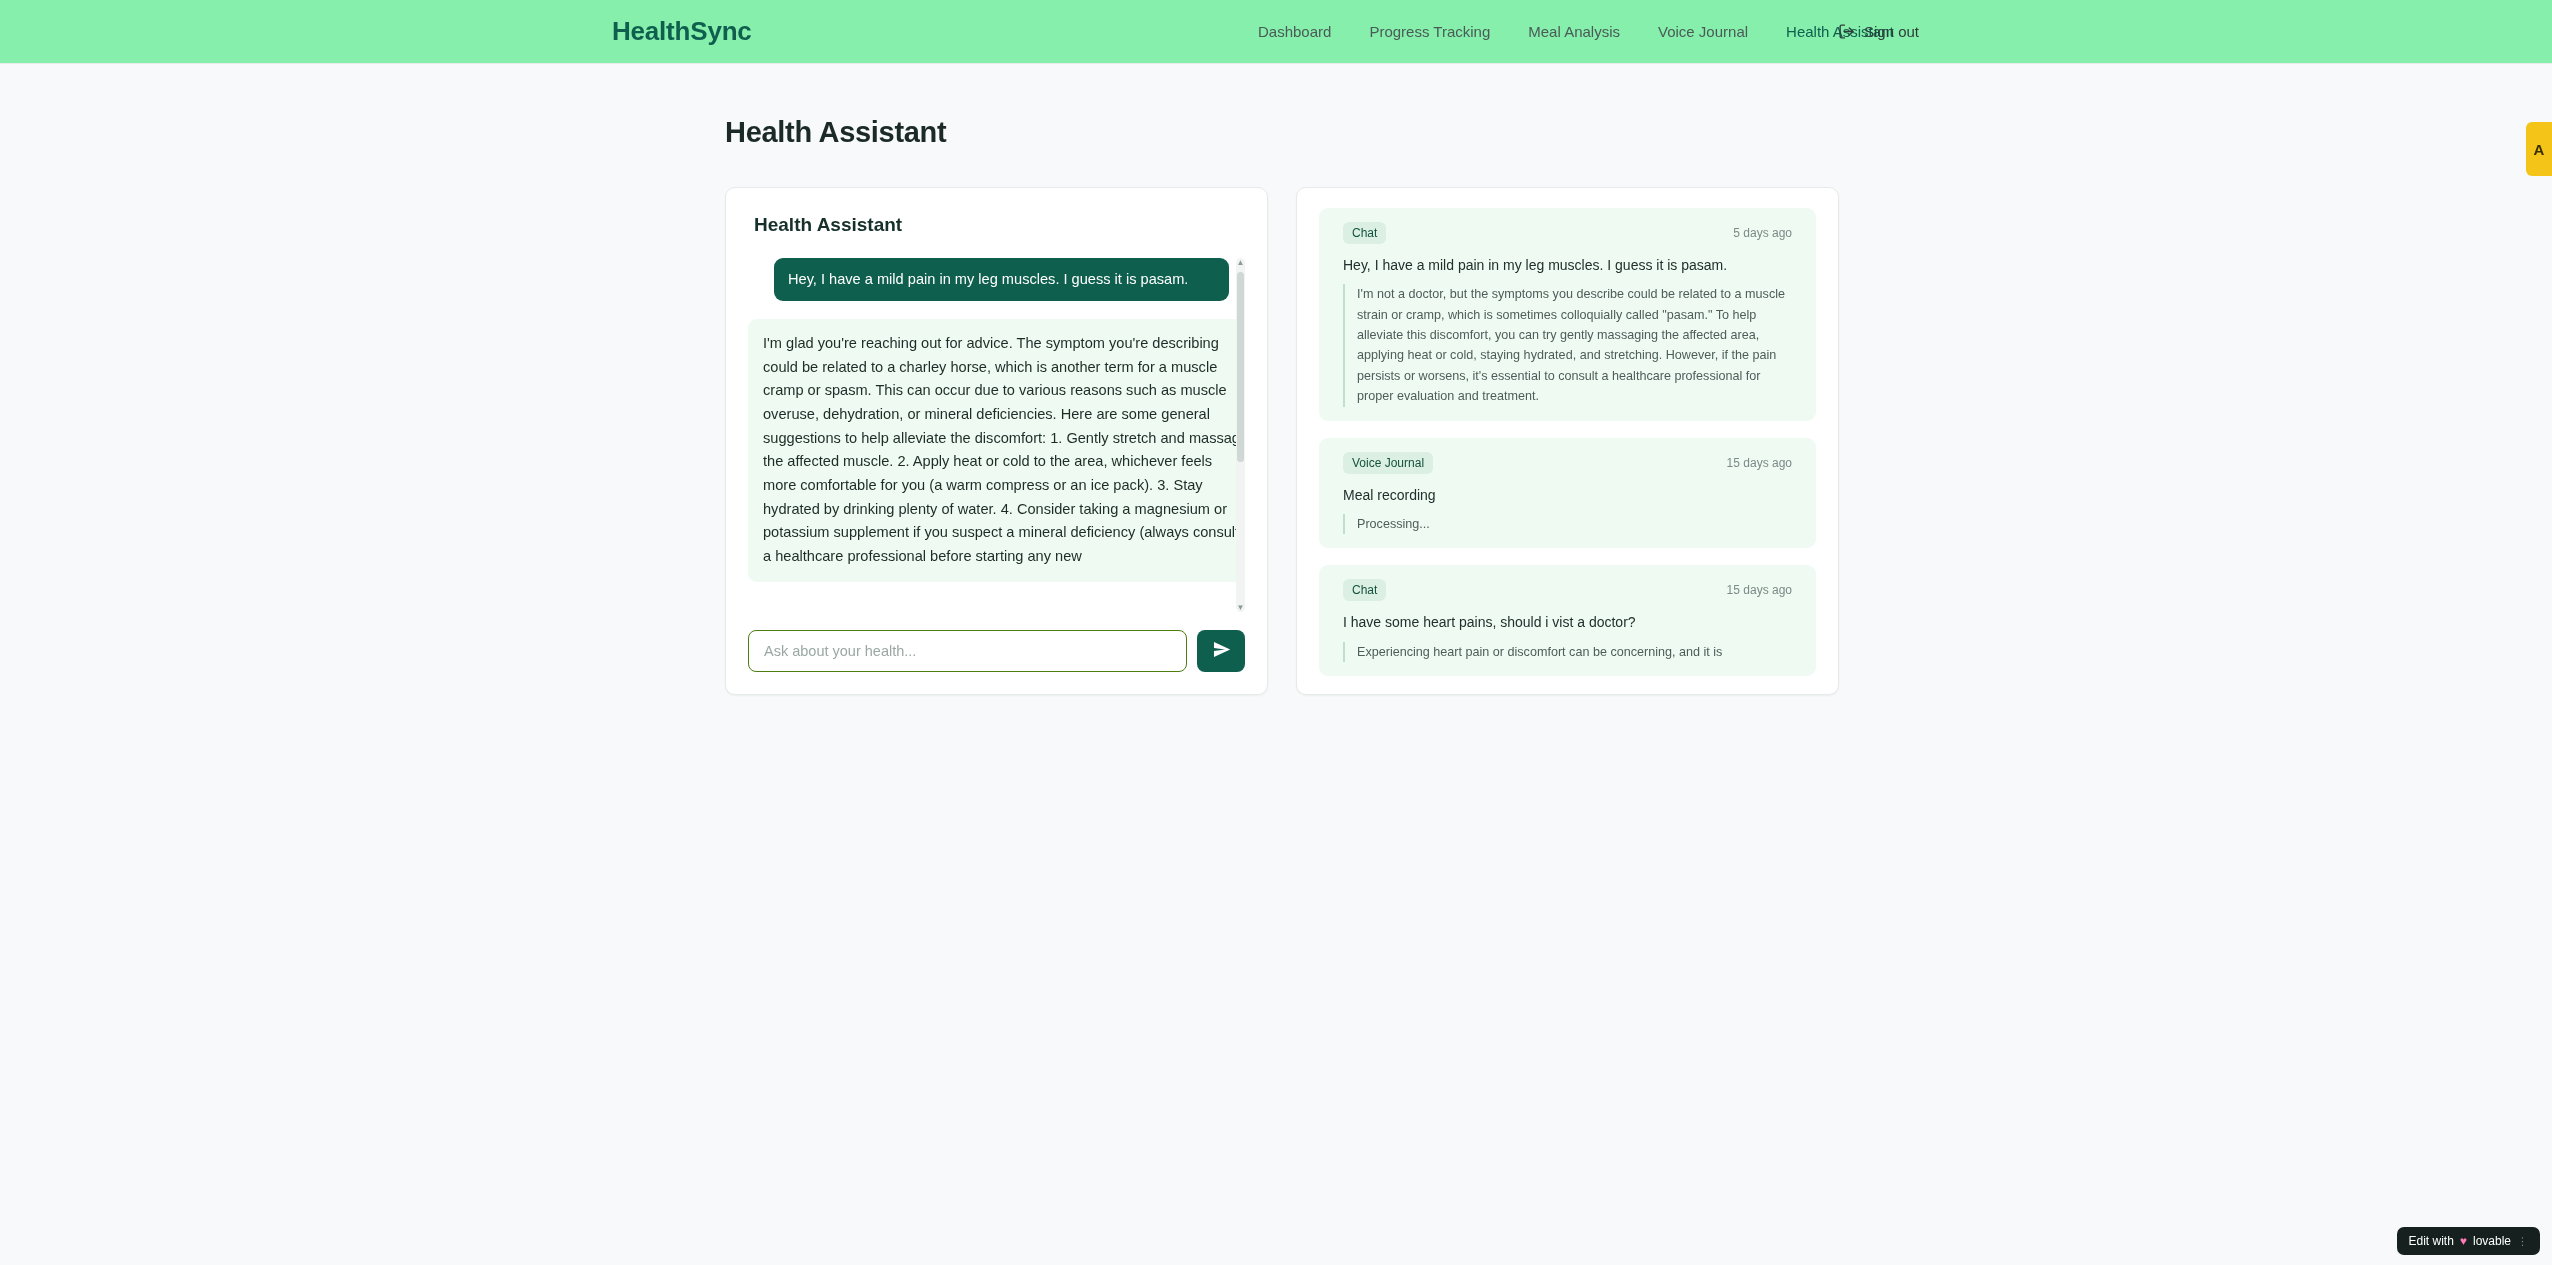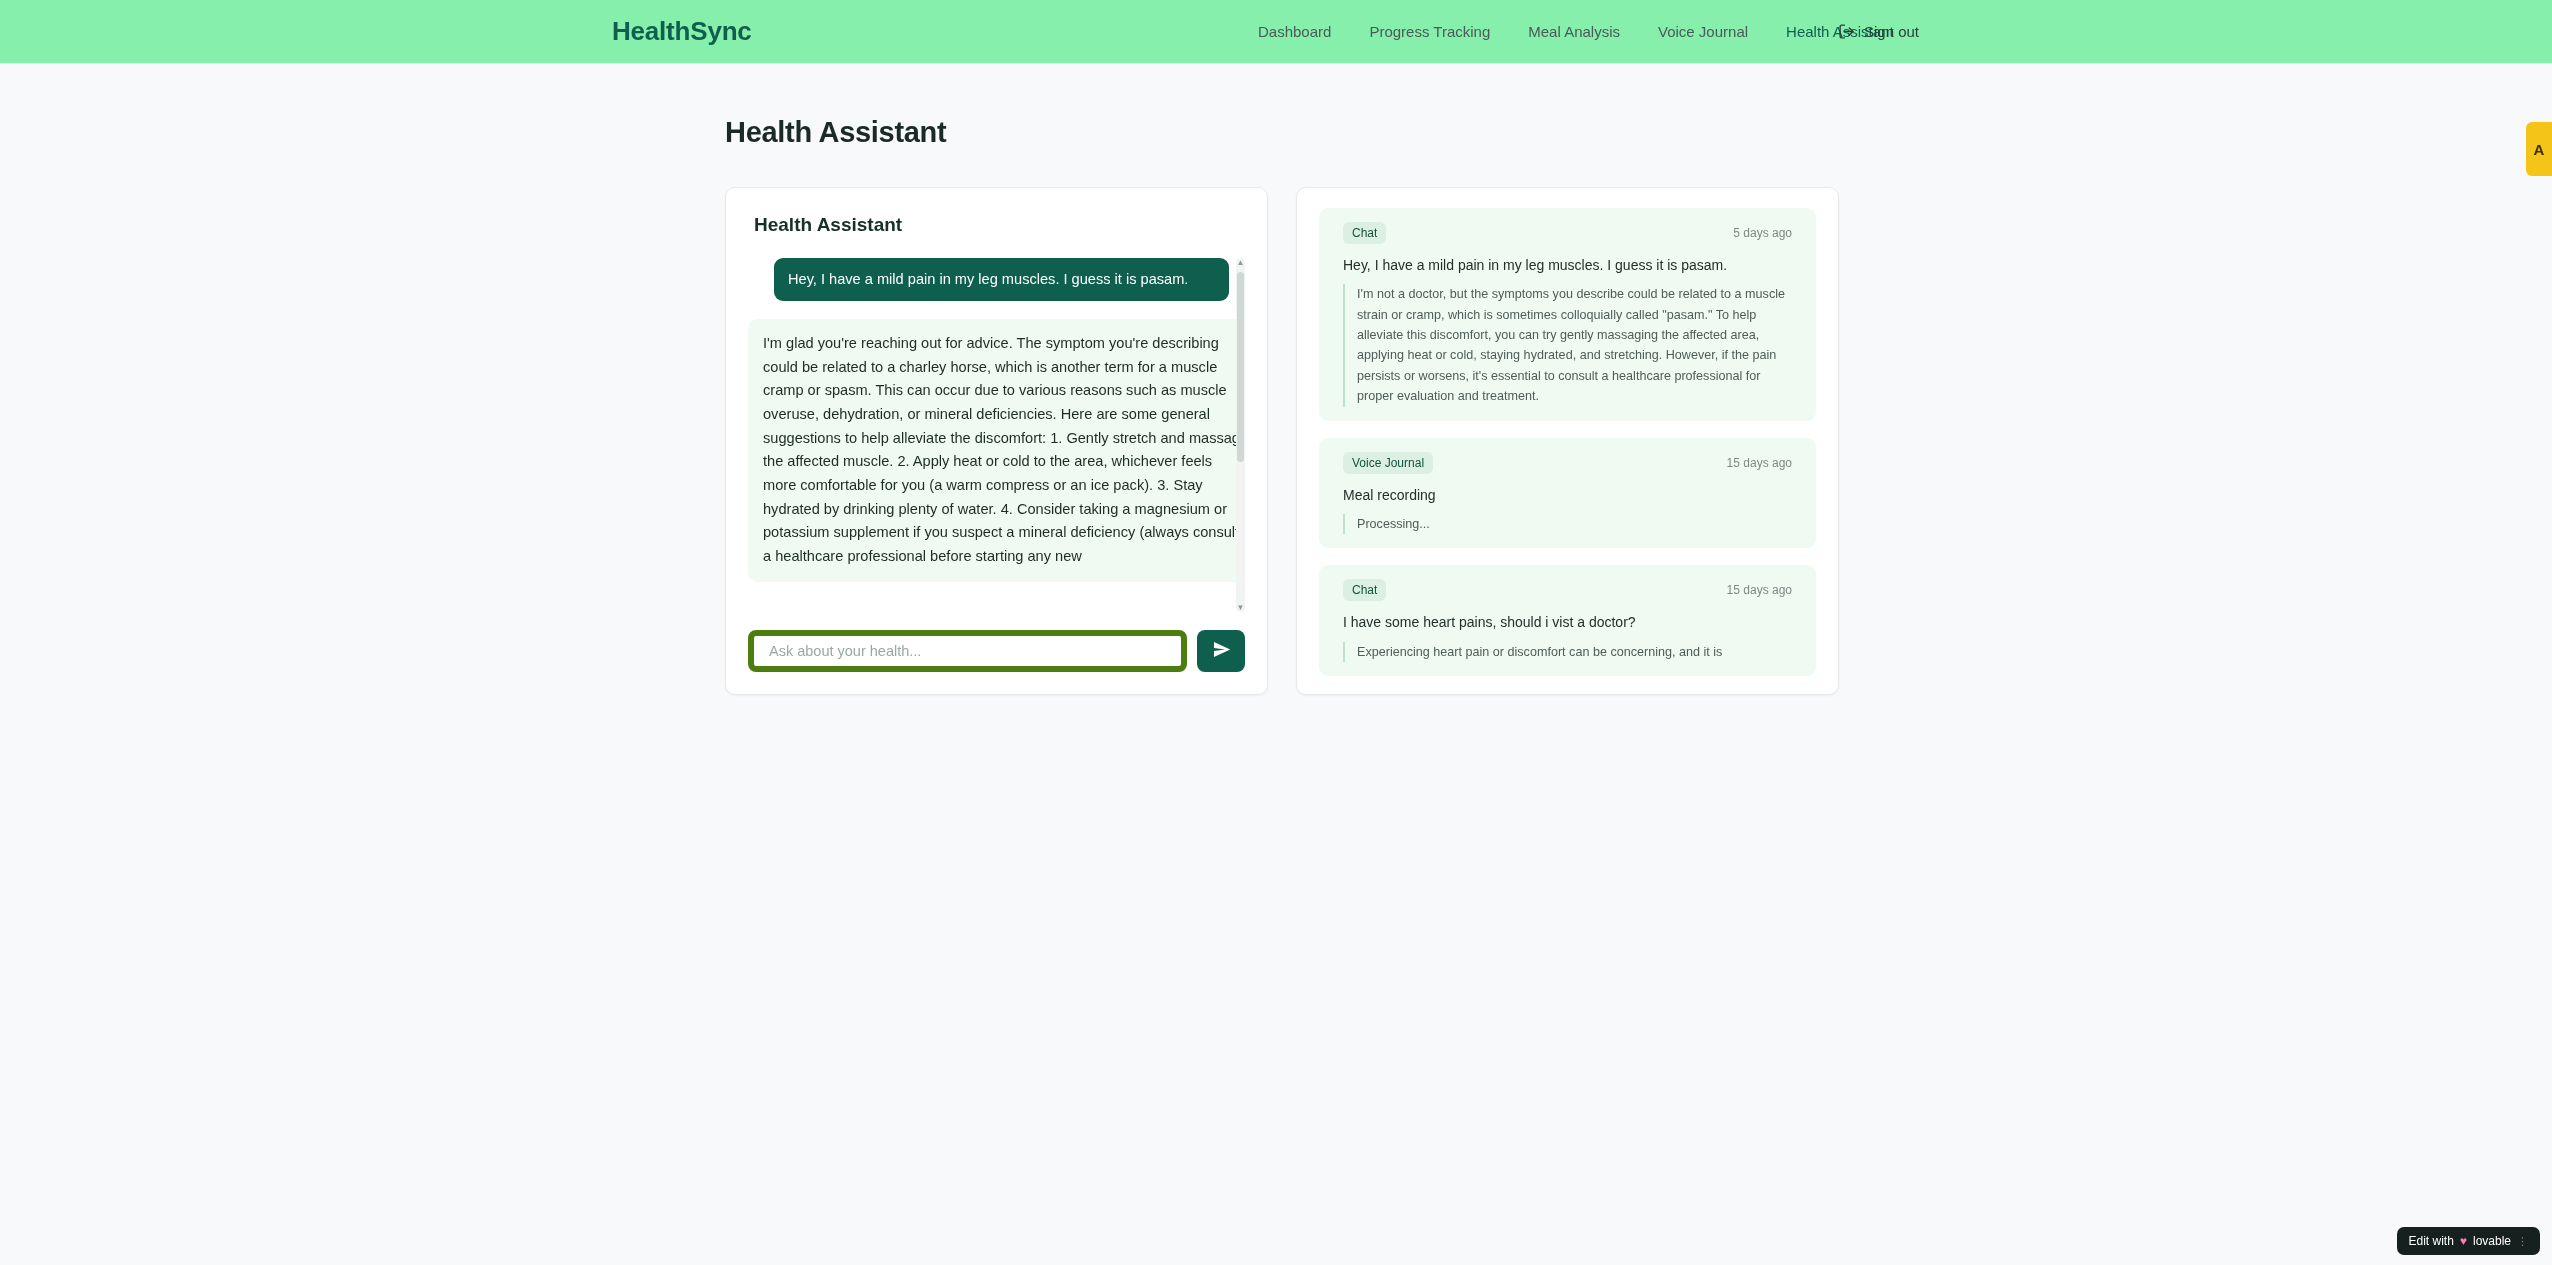--- a/index.html
+++ b/index.html
@@ -148,21 +148,21 @@
 
   .composer {
     display: flex;
     align-items: center;
     gap: 10px;
     padding: 18px 22px 22px 22px;
   }
   .composer input {
     flex: 1;
     height: 42px;
-    border: 6px solid #4d7c0f;
+    border: 1px solid #4d7c0f;
     border-radius: 8px;
     padding: 0 15px;
     font-size: 14.5px;
     font-family: "Liberation Sans", sans-serif;
     color: #2a3a36;
     background: #fff;
     outline: none;
   }
   .composer input::placeholder { color: #9aa8a4; }
   .send-btn {

